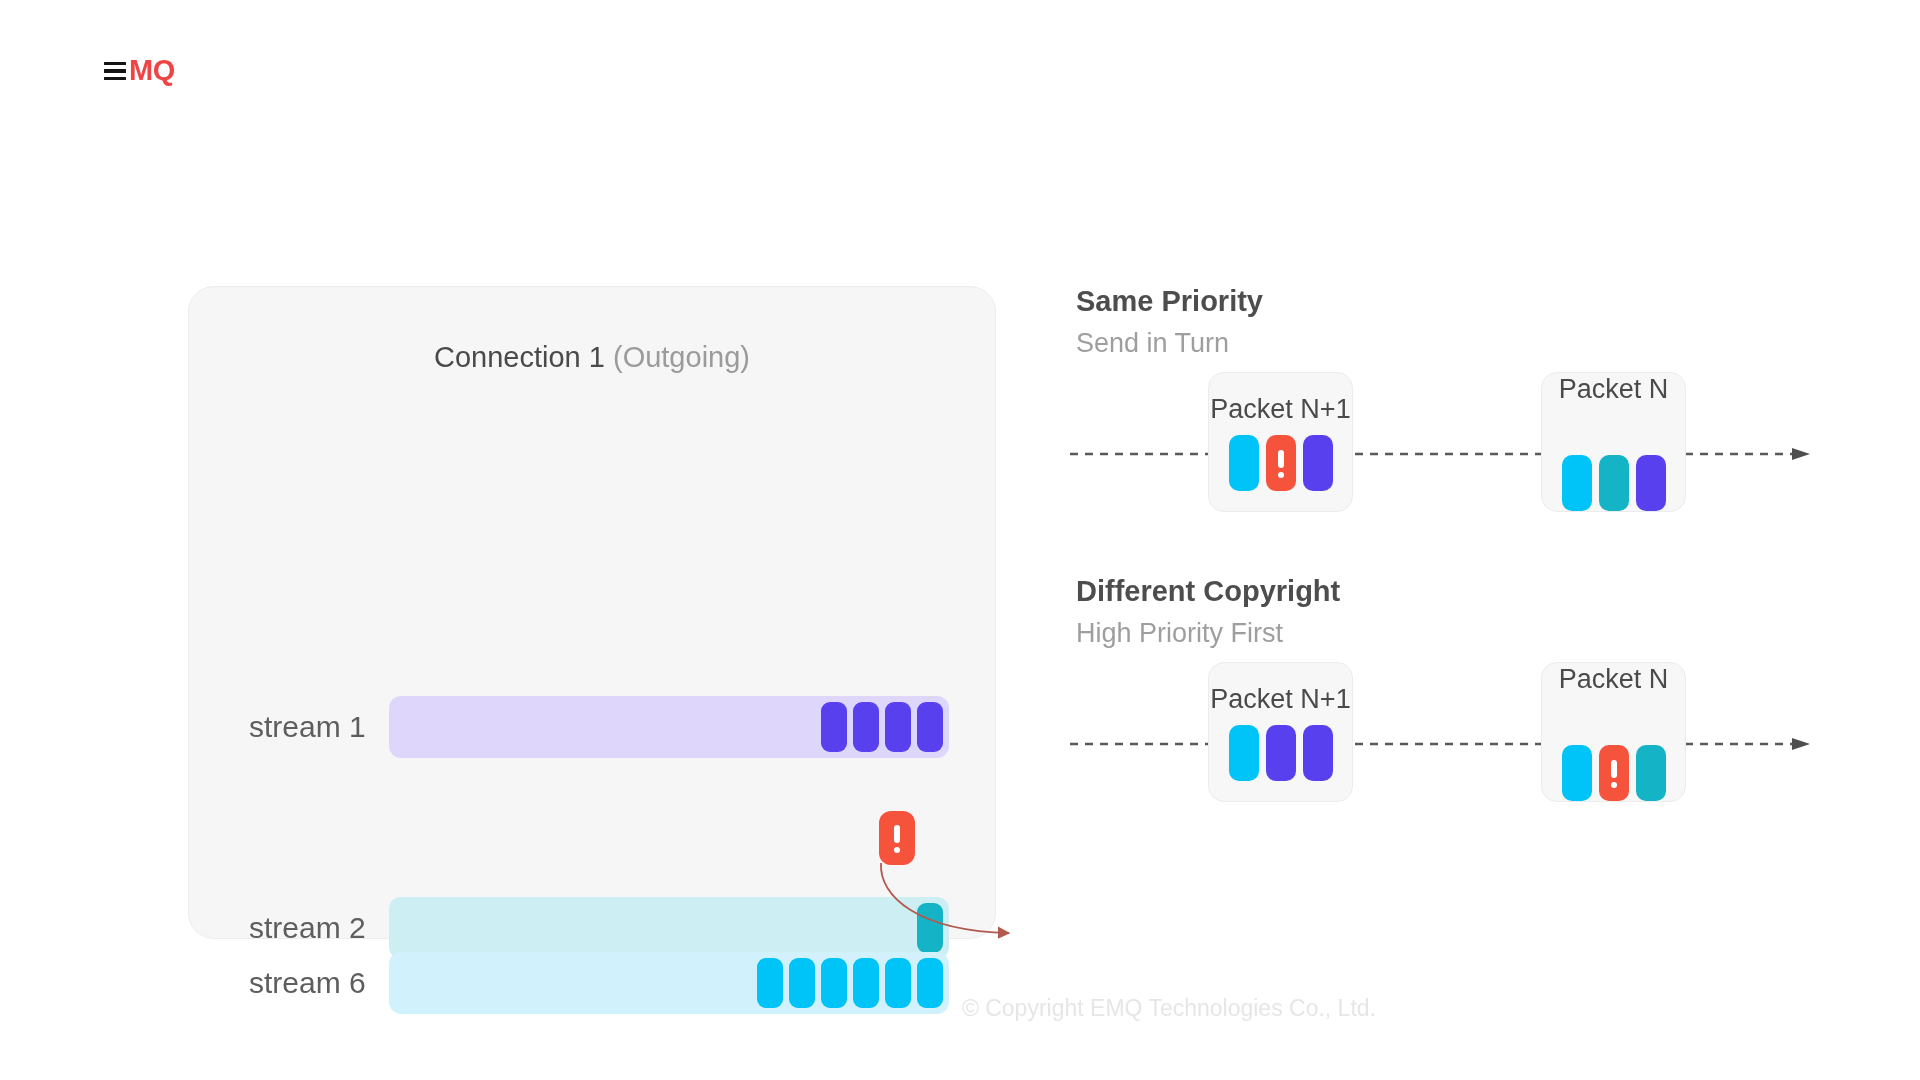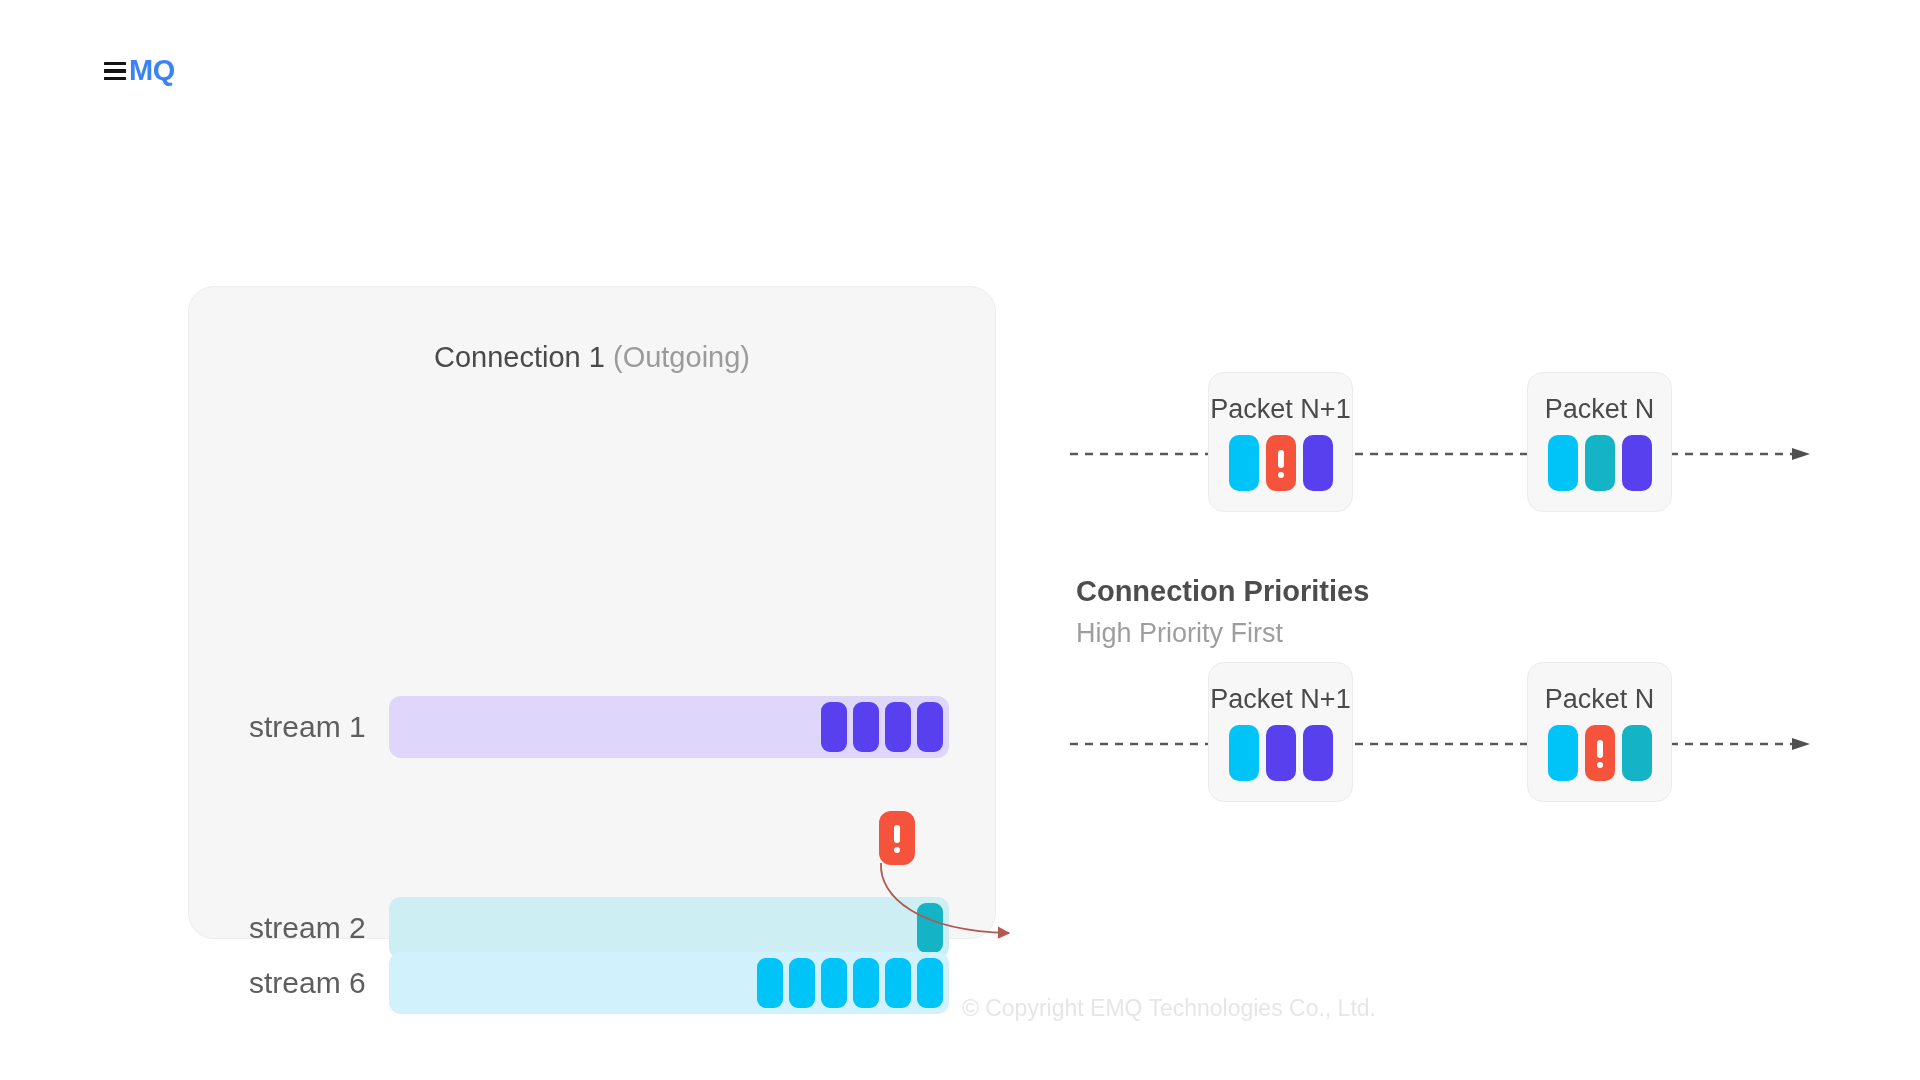--- a/index.html
+++ b/index.html
@@ -41,21 +41,21 @@
     display: block;
     width: 22px;
     height: 3.5px;
     background: #141414;
     border-radius: 0.5px;
   }
   .logo-text {
     font-size: 29px;
     font-weight: 700;
     letter-spacing: -0.5px;
-    color: #3b82f6;
+    color: #ef4444;
     line-height: 1;
     font-family: "Liberation Sans", sans-serif;
   }
 
   
   .conn-panel {
     position: absolute;
     left: 188px;
     top: 286px;
     width: 808px;
@@ -222,21 +222,21 @@
     border: 1px solid #ececec;
     border-radius: 16px;
     display: flex;
     flex-direction: column;
     align-items: center;
     justify-content: center;
     gap: 4px;
     z-index: 2;
   }
   .pkt-card.card-a { left: 138px; }
-  .pkt-card.card-b { left: 457px; }
+  .pkt-card.card-b { left: 471px; justify-content: space-between; }
 
   .pkt-card-label {
     font-size: 27px;
     color: #4a4a4a;
     line-height: 1.2;
     white-space: nowrap;
   }
   .pkt-card-blocks {
     display: flex;
     gap: 7px;
@@ -344,20 +344,24 @@
       <defs>
         <marker id="ah" viewBox="0 0 10 10" refX="9" refY="5" markerWidth="7" markerHeight="7" orient="auto-start-reverse">
           <path d="M 0 0 L 10 5 L 0 10 z" fill="#b35a50"></path>
         </marker>
       </defs>
       <path d="M 32 6 C 30 40, 70 74, 160 76" fill="none" stroke="#b35a50" stroke-width="1.8" marker-end="url(#ah)"></path>
     </svg>
 
   </div>
 
+  <div class="section sec-top">
+    <div class="sec-title">Same Priority</div>
+    <div class="sec-subtitle">Send in Turn</div>
+  </div>
 
   <div class="flow flow-top">
     <svg class="flow-line" viewBox="0 0 760 12" preserveAspectRatio="none" style="height:12px; top:76px;">
       <line x1="0" y1="6" x2="726" y2="6" stroke="#595959" stroke-width="2.4" stroke-dasharray="8 7"></line>
       <path d="M 722 0 L 740 6 L 722 12 z" fill="#4f4f4f"></path>
     </svg>
 
     <div class="pkt-card card-a">
       <div class="pkt-card-label">Packet N+1</div>
       <div class="pkt-card-blocks">
@@ -373,21 +377,21 @@
       <div class="pkt-card-label">Packet N</div>
       <div class="pkt-card-blocks">
         <span class="cblk cyan"></span>
         <span class="cblk teal"></span>
         <span class="cblk purple"></span>
       </div>
     </div>
   </div>
 
   <div class="section sec-bottom">
-    <div class="sec-title">Connection Priorities</div>
+    <div class="sec-title">Different Copyright</div>
     <div class="sec-subtitle">High Priority First</div>
   </div>
 
   <div class="flow flow-bottom">
     <svg class="flow-line" viewBox="0 0 760 12" preserveAspectRatio="none" style="height:12px; top:76px;">
       <line x1="0" y1="6" x2="726" y2="6" stroke="#595959" stroke-width="2.4" stroke-dasharray="8 7"></line>
       <path d="M 722 0 L 740 6 L 722 12 z" fill="#4f4f4f"></path>
     </svg>
 
     <div class="pkt-card card-a">

